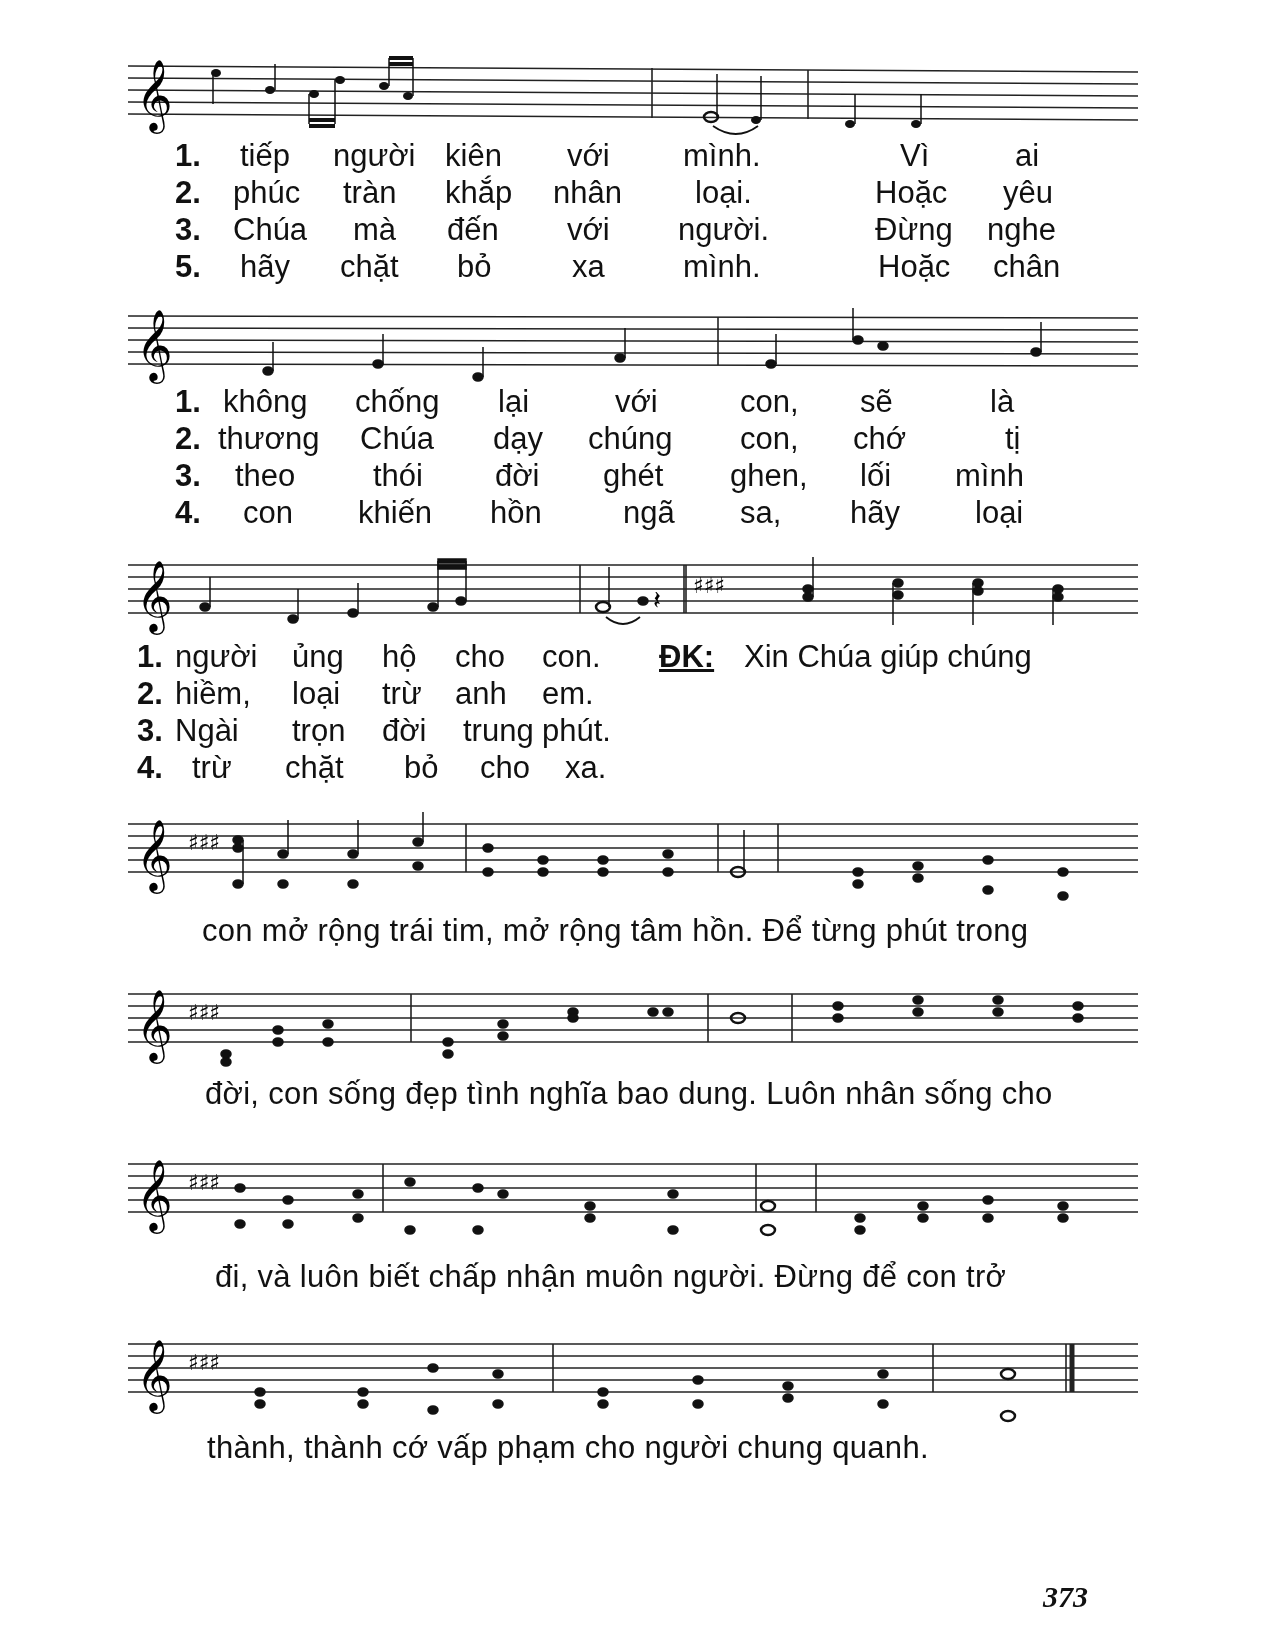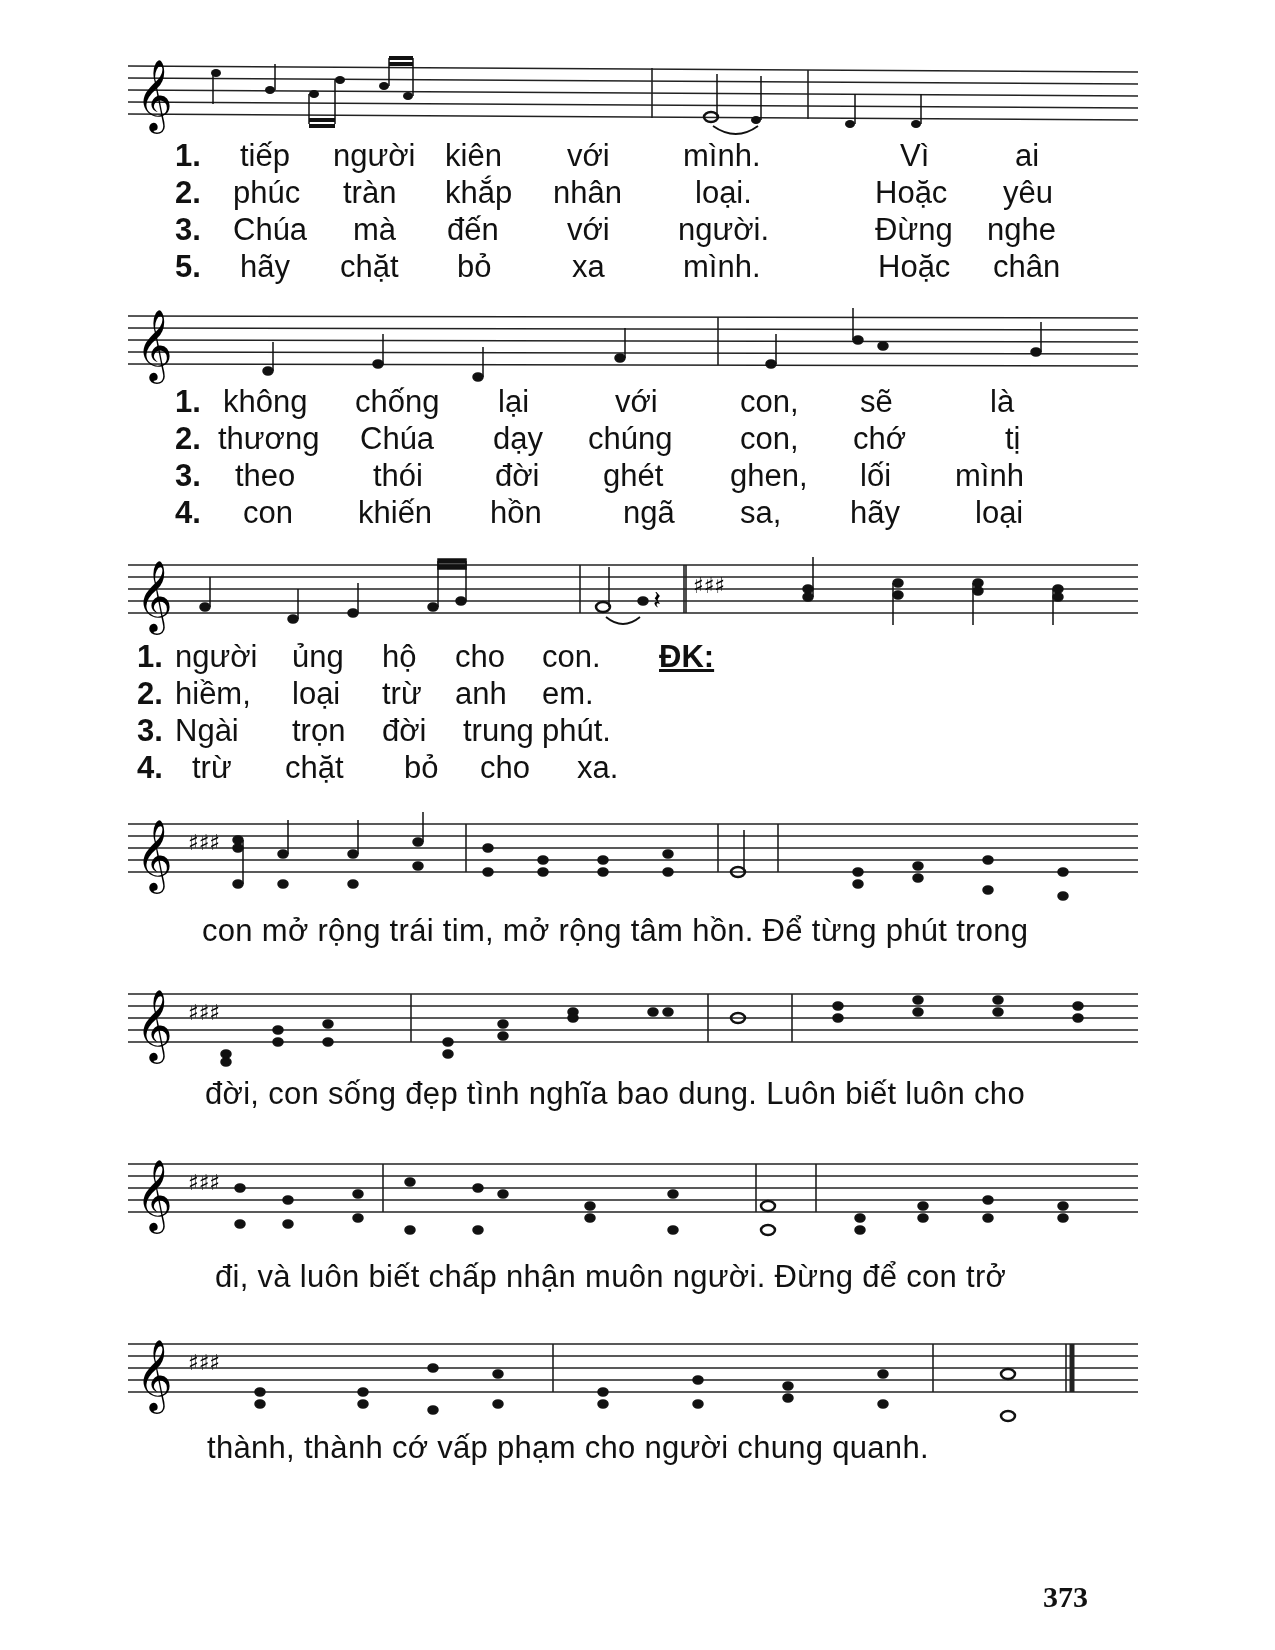--- a/index.html
+++ b/index.html
@@ -10,21 +10,21 @@
   .staff svg { position: absolute; left: 0; top: 0; overflow: visible; }
   .lyrics { position: absolute; left: 175px; width: 940px;
             font-family: "Liberation Sans Narrow", "Liberation Sans", sans-serif;
             font-size: 31px; line-height: 37px; }
   .lyric-line { position: relative; height: 37px; white-space: nowrap; }
   .lyric-line .num { position: absolute; left: 0; font-weight: bold; }
   .lyric-line .w { position: absolute; }
   .chorus-line { position: absolute; left: 210px; font-size: 31px; white-space: nowrap; letter-spacing: 0.3px; }
   .dk { font-weight: bold; text-decoration: underline; }
   .pagenum { position: absolute; left: 1043px; top: 1580px; font-family: "Liberation Serif", serif;
-             font-weight: bold; font-size: 30px; }
+             font-style: italic; font-weight: bold; font-size: 30px; }
 </style>
 </head>
 <body>
 
 <div class="system">
   <div class="staff" style="top:62px;">
     <svg width="1010" height="80">
       <g stroke="#222" stroke-width="1.6">
         <line x1="0" y1="4" x2="1010" y2="10"></line>
           <line x1="0" y1="16" x2="1010" y2="22"></line>
@@ -233,20 +233,21 @@
   </div>
   <div class="lyrics" style="top:638px; left:137px;">
     <div class="lyric-line">
       <span class="num">1.</span>
       <span class="w" style="left:38px">người</span>
       <span class="w" style="left:155px">ủng</span>
       <span class="w" style="left:245px">hộ</span>
       <span class="w" style="left:318px">cho</span>
       <span class="w" style="left:405px">con.</span>
       <span class="w dk" style="left:522px">ĐK:</span>
+      <span class="w" style="left:607px">Xin Chúa giúp chúng</span>
     </div>
     <div class="lyric-line">
       <span class="num">2.</span>
       <span class="w" style="left:38px">hiềm,</span>
       <span class="w" style="left:155px">loại</span>
       <span class="w" style="left:245px">trừ</span>
       <span class="w" style="left:318px">anh</span>
       <span class="w" style="left:405px">em.</span>
     </div>
     <div class="lyric-line">
@@ -256,21 +257,21 @@
       <span class="w" style="left:245px">đời</span>
       <span class="w" style="left:326px">trung</span>
       <span class="w" style="left:405px">phút.</span>
     </div>
     <div class="lyric-line">
       <span class="num">4.</span>
       <span class="w" style="left:55px">trừ</span>
       <span class="w" style="left:148px">chặt</span>
       <span class="w" style="left:267px">bỏ</span>
       <span class="w" style="left:343px">cho</span>
-      <span class="w" style="left:440px">xa.</span>
+      <span class="w" style="left:428px">xa.</span>
     </div>
   </div>
 </div>
 
 <div class="system">
   <div class="staff" style="top:820px;">
     <svg width="1010" height="90">
       <g stroke="#222" stroke-width="1.6">
         <line x1="0" y1="4" x2="1010" y2="4"></line>
           <line x1="0" y1="16" x2="1010" y2="16"></line>
@@ -356,21 +357,21 @@
         <ellipse cx="790" cy="10" rx="5" ry="4"></ellipse>
           <ellipse cx="790" cy="22" rx="5" ry="4"></ellipse>
         <ellipse cx="870" cy="10" rx="5" ry="4"></ellipse>
           <ellipse cx="870" cy="22" rx="5" ry="4"></ellipse>
         <ellipse cx="950" cy="16" rx="5" ry="4"></ellipse>
           <ellipse cx="950" cy="28" rx="5" ry="4"></ellipse>
       </g>
       <ellipse cx="610" cy="28" rx="7" ry="5" fill="none" stroke="#111" stroke-width="2.5"></ellipse>
     </svg>
   </div>
-  <div class="chorus-line" style="top:1076px; left:205px;">đời, con sống đẹp tình nghĩa bao dung. Luôn biết luôn cho</div>
+  <div class="chorus-line" style="top:1076px; left:205px;">đời, con sống đẹp tình nghĩa bao dung. Luôn nhân sống cho</div>
 </div>
 
 <div class="system">
   <div class="staff" style="top:1160px;">
     <svg width="1010" height="100">
       <g stroke="#222" stroke-width="1.6">
         <line x1="0" y1="4" x2="1010" y2="4"></line>
           <line x1="0" y1="16" x2="1010" y2="16"></line>
         <line x1="0" y1="28" x2="1010" y2="28"></line>
           <line x1="0" y1="40" x2="1010" y2="40"></line>

